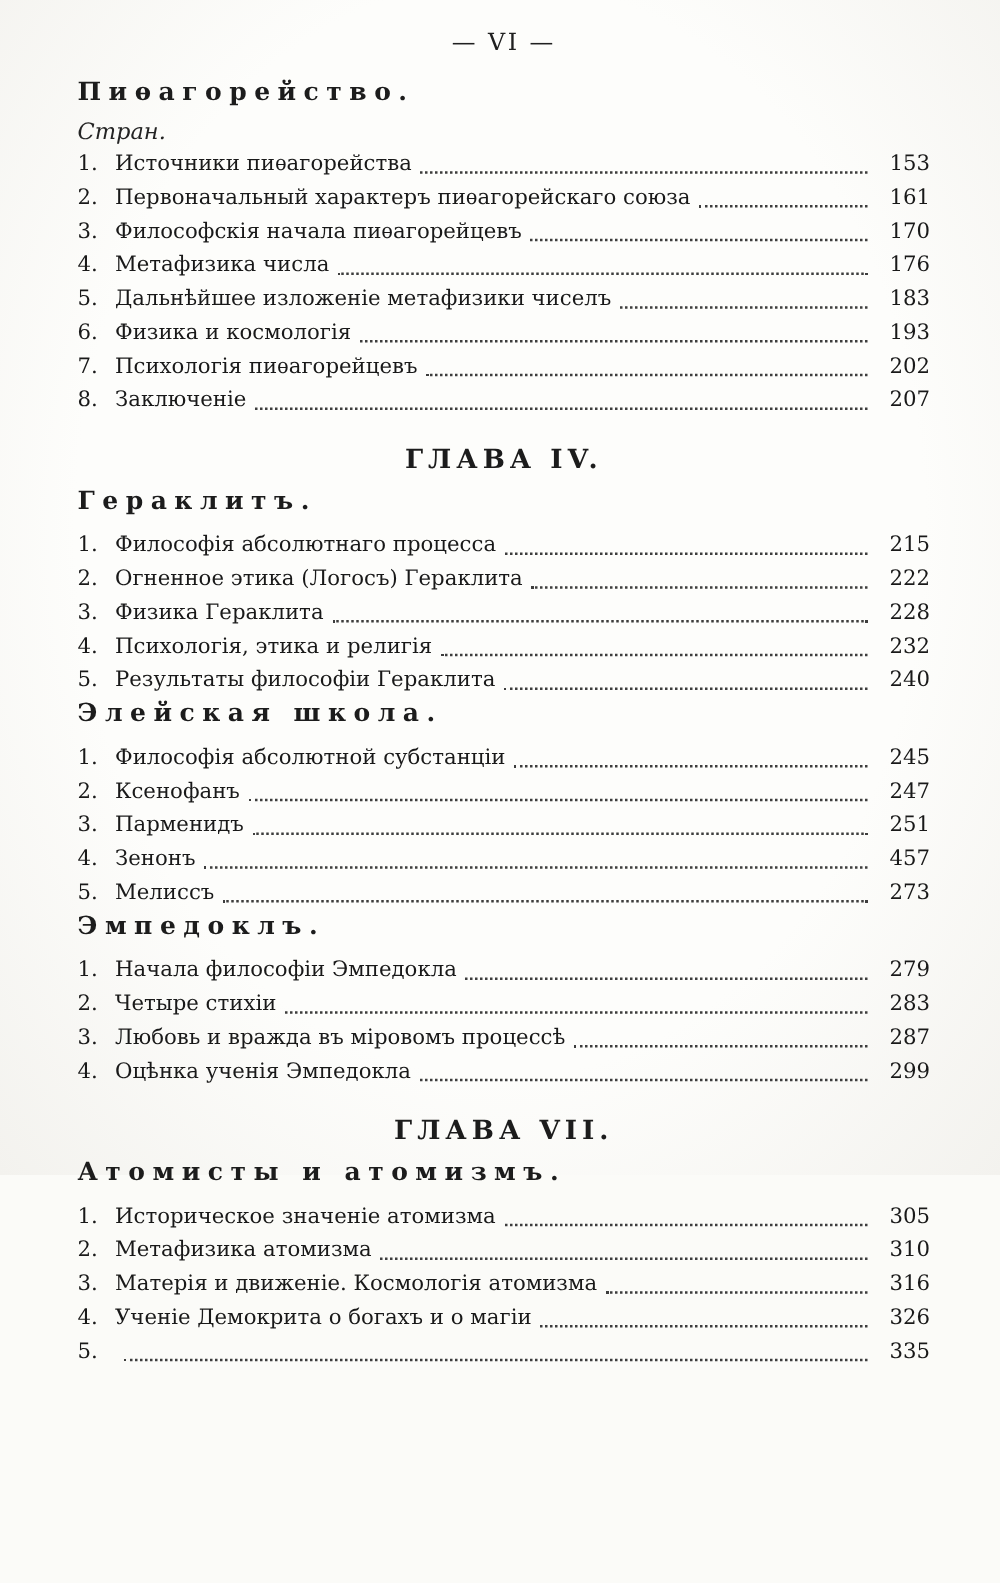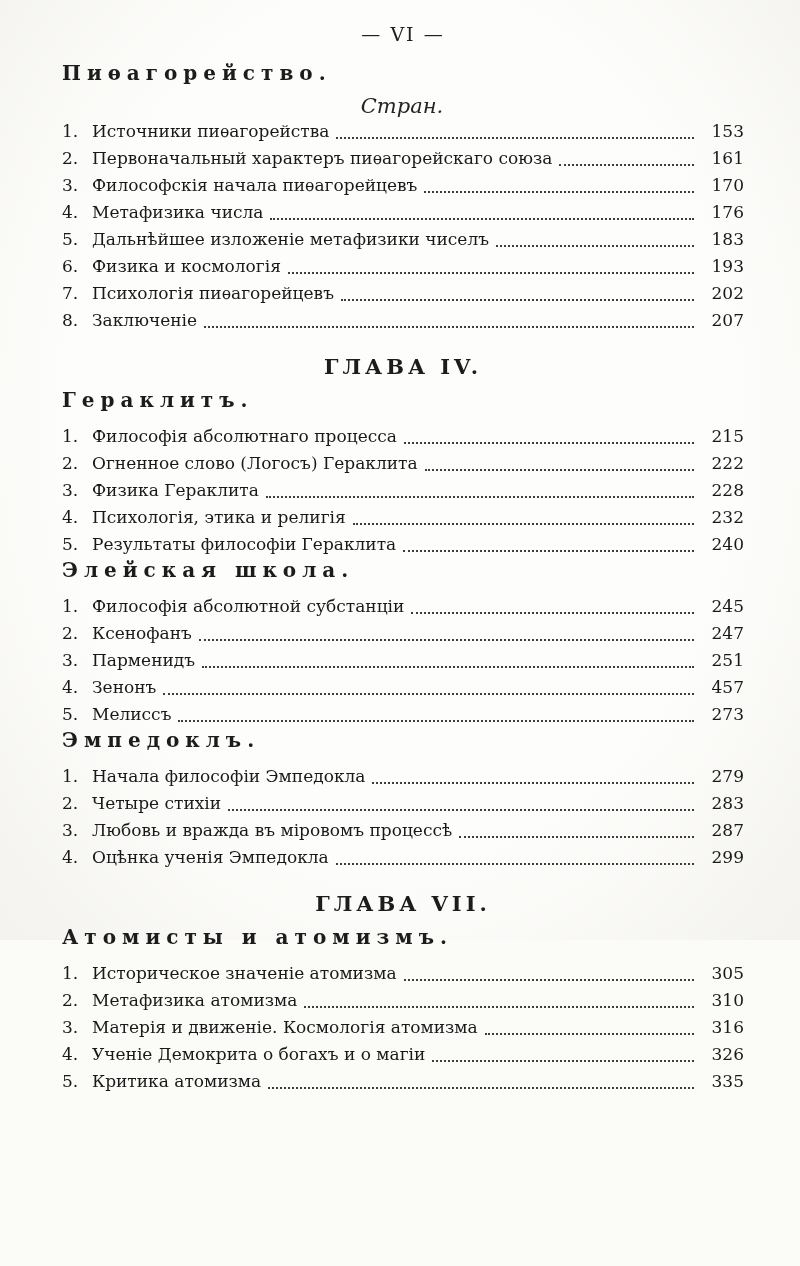--- a/index.html
+++ b/index.html
@@ -38,23 +38,23 @@
     margin: 20px 0 8px 0;
   }
   .chapter-subtitle {
     font-size: 20px;
     font-weight: bold;
     letter-spacing: 6px;
     line-height: 25px;
     margin: 0 0 10px 0;
   }
   .strana {
-    text-align: center;
+    text-align: left;
     font-style: italic;
-    font-size: 21px;
+    font-size: 18px;
     line-height: 20px;
     height: 22px;
     padding-right: 2px;
     color: #242424;
   }
   .strana:empty { display: none; }
   .entries { }
   .entry {
     display: flex;
     align-items: baseline;
@@ -161,21 +161,21 @@
     <div class="entries">
   <div class="entry">
     <span class="num">1.</span>
     <span class="title">Философія абсолютнаго процесса</span>
     <span class="dots"></span>
     <span class="pg">215</span>
   </div>
 
   <div class="entry">
     <span class="num">2.</span>
-    <span class="title">Огненное слово (Логосъ) Гераклита</span>
+    <span class="title">Огненное этика (Логосъ) Гераклита</span>
     <span class="dots"></span>
     <span class="pg">222</span>
   </div>
 
   <div class="entry">
     <span class="num">3.</span>
     <span class="title">Физика Гераклита</span>
     <span class="dots"></span>
     <span class="pg">228</span>
   </div>
@@ -299,20 +299,19 @@
 
   <div class="entry">
     <span class="num">4.</span>
     <span class="title">Ученіе Демокрита о богахъ и о магіи</span>
     <span class="dots"></span>
     <span class="pg">326</span>
   </div>
 
   <div class="entry">
     <span class="num">5.</span>
-    <span class="title">Критика атомизма</span>
     <span class="dots"></span>
     <span class="pg">335</span>
   </div>
 </div>
   </section>
 </div>
 </div>
 
 </body></html>

